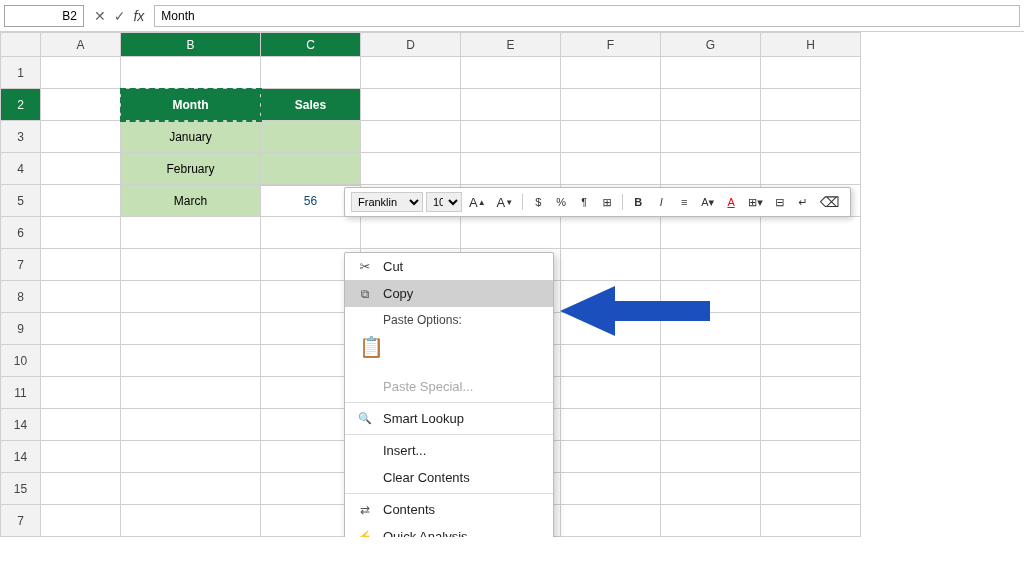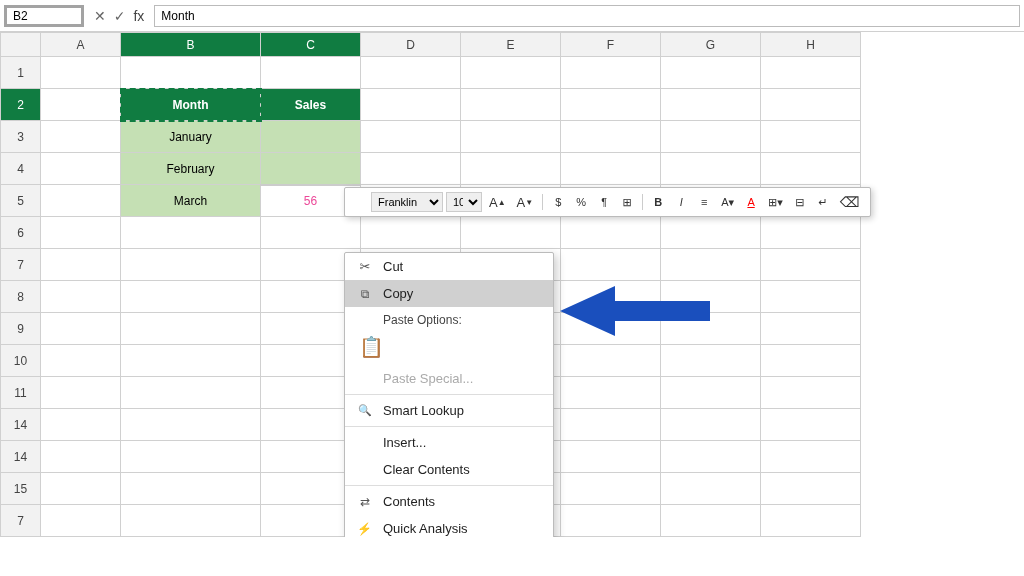--- a/index.html
+++ b/index.html
@@ -11,24 +11,24 @@
       align-items: center;
       height: 32px;
       border-bottom: 1px solid #d0d0d0;
       background: #fff;
       padding: 0 4px;
       gap: 4px;
     }
     .cell-name-box {
       width: 80px;
       height: 22px;
-      border: 3px solid #a3a3a3;
+      border: 1px solid #a3a3a3;
       padding: 2px 6px;
       font-size: 12px;
-      text-align: left;
+      text-align: right;
     }
     .formula-icons {
       display: flex;
       align-items: center;
       gap: 8px;
       padding: 0 6px;
       color: #666;
       font-size: 14px;
     }
     .formula-input {
@@ -128,21 +128,21 @@
       gap: 3px;
       z-index: 100;
       border-radius: 2px;
     }
     .mini-toolbar select, .mini-toolbar input {
       height: 20px;
       font-size: 11px;
       border: 1px solid #ccc;
       padding: 0 2px;
     }
-    .mini-toolbar .font-name { width: 72px; margin-left: 20px; }
+    .mini-toolbar .font-name { width: 72px; }
     .mini-toolbar .font-size { width: 36px; }
     .mini-toolbar .tb-btn {
       height: 20px;
       min-width: 20px;
       padding: 0 3px;
       font-size: 11px;
       border: 1px solid transparent;
       background: transparent;
       cursor: pointer;
       display: flex;
@@ -169,50 +169,50 @@
     .context-menu-item {
       display: flex;
       align-items: center;
       padding: 6px 12px;
       cursor: pointer;
       font-size: 13px;
       gap: 10px;
       color: #222;
     }
     .context-menu-item.highlighted { background: #d0d0d0; }
-    .context-menu-item.disabled { color: #aaa; cursor: default; }
+    .context-menu-item.disabled { color: #aaa; cursor: default; margin-top: 8px; }
     .context-menu-sep { height: 1px; background: #ddd; margin: 2px 0; }
     .menu-icon { width: 16px; text-align: center; font-size: 13px; color: #555; flex-shrink: 0; }
     .paste-icons { display: flex; gap: 8px; padding: 6px 14px; align-items: center; }
     .paste-icon-item { font-size: 18px; color: #666; cursor: pointer; }
 
     
     .blue-arrow {
       position: absolute;
       top: 249px;
       left: 560px;
       z-index: 300;
       width: 150px;
       height: 60px;
     }
 
     
     .cell-56 {
-      color: #ec4899;
+      color: #0c4a6e;
     }
   </style>
 </head>
 <body>
 
 <div class="formula-bar">
   <input class="cell-name-box" value="B2" readonly="" style="">
   <div class="formula-icons">
     <span style="color:#666; cursor:pointer;">✕</span>
     <span style="color:#666; cursor:pointer;">✓</span>
-    <span style="color:#444;">fx</span>
+    <span style="font-style:italic; color:#444;">fx</span>
   </div>
   <input class="formula-input" value="Month" readonly="" style="">
 </div>
 
 <div class="grid-container" style="position:relative;">
   <table class="grid">
     <colgroup>
       <col style="width:40px;">
       <col class="col-A">
       <col class="col-B">

